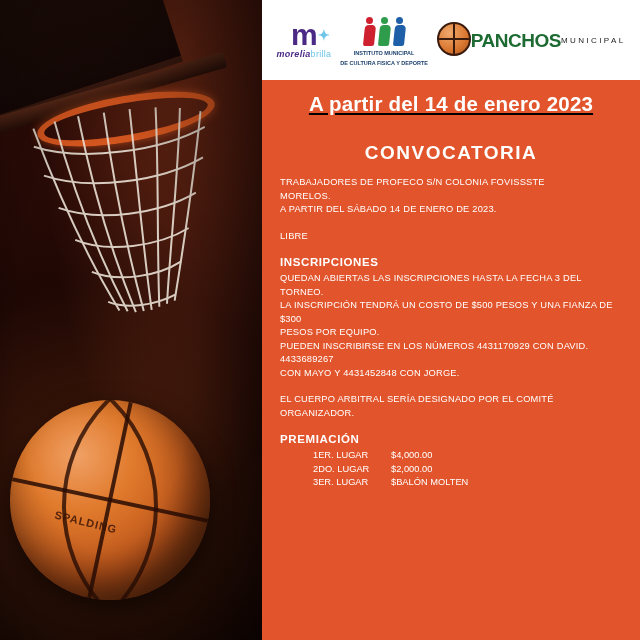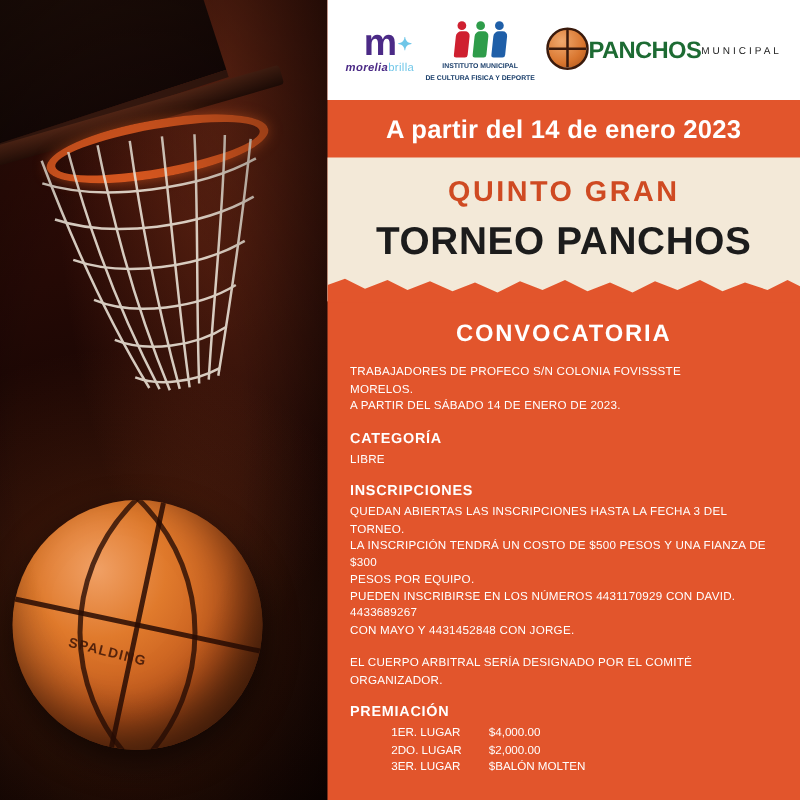--- a/index.html
+++ b/index.html
@@ -174,20 +174,21 @@
   }
   .panchos-ball::before { left: 50%; top: 0; width: 2px; height: 100%; transform: translateX(-50%); }
   .panchos-ball::after { left: 0; top: 50%; width: 100%; height: 2px; transform: translateY(-50%); }
   .panchos-word { font-size: 19px; font-weight: bold; color: #1d6b33; letter-spacing: -0.5px; line-height: 19px; }
   .panchos-sub { font-size: 8px; letter-spacing: 2.4px; color: #222; }
 
   
   .date-band {
     padding: 12px 0 10px 0;
     text-align: center;
+    text-decoration: underline;
   }
   .date-band .txt {
     color: #ffffff;
     font-size: 20.5px;
     font-weight: bold;
     letter-spacing: 0.2px;
   }
 
   
   .title-block {
@@ -331,40 +332,32 @@
         <div class="panchos-word">PANCHOS</div>
         <div class="panchos-sub">MUNICIPAL</div>
       </div>
 
     </div>
 
     <div class="date-band">
       <div class="txt">A partir del 14 de enero 2023</div>
     </div>
 
-    <div class="title-block">
-      <div class="kicker">QUINTO  GRAN</div>
-      <div class="main">TORNEO PANCHOS</div>
-      <svg class="torn" viewBox="0 0 378 22" preserveAspectRatio="none">
-        <path d="M0,8 L14,3 L30,11 L48,4 L64,12 L82,5 L100,13 L118,6 L136,14 L154,5 L172,12 L190,4 L208,13 L226,6 L244,14 L262,5 L280,12 L298,4 L316,13 L334,6 L352,12 L368,4 L378,9 L378,22 L0,22 Z" fill="#e2552c"></path>
-      </svg>
-    </div>
 
     <div class="convocatoria">CONVOCATORIA</div>
 
     <div class="body-text">
 
       <div class="sec">
         <p>TRABAJADORES DE PROFECO S/N COLONIA FOVISSSTE</p>
         <p>MORELOS.</p>
         <p>A PARTIR DEL SÁBADO 14 DE ENERO DE 2023.</p>
       </div>
 
       <div class="sec">
-        <h3>CATEGORÍA</h3>
         <p>LIBRE</p>
       </div>
 
       <div class="sec">
         <h3>INSCRIPCIONES</h3>
         <p>QUEDAN ABIERTAS LAS INSCRIPCIONES HASTA LA FECHA 3 DEL TORNEO.</p>
         <p>LA INSCRIPCIÓN TENDRÁ UN COSTO DE $500 PESOS Y UNA FIANZA DE $300</p>
         <p>PESOS POR EQUIPO.</p>
         <p>PUEDEN INSCRIBIRSE EN LOS NÚMEROS 4431170929 CON DAVID. 4433689267</p>
         <p>CON MAYO Y 4431452848 CON JORGE.</p>

